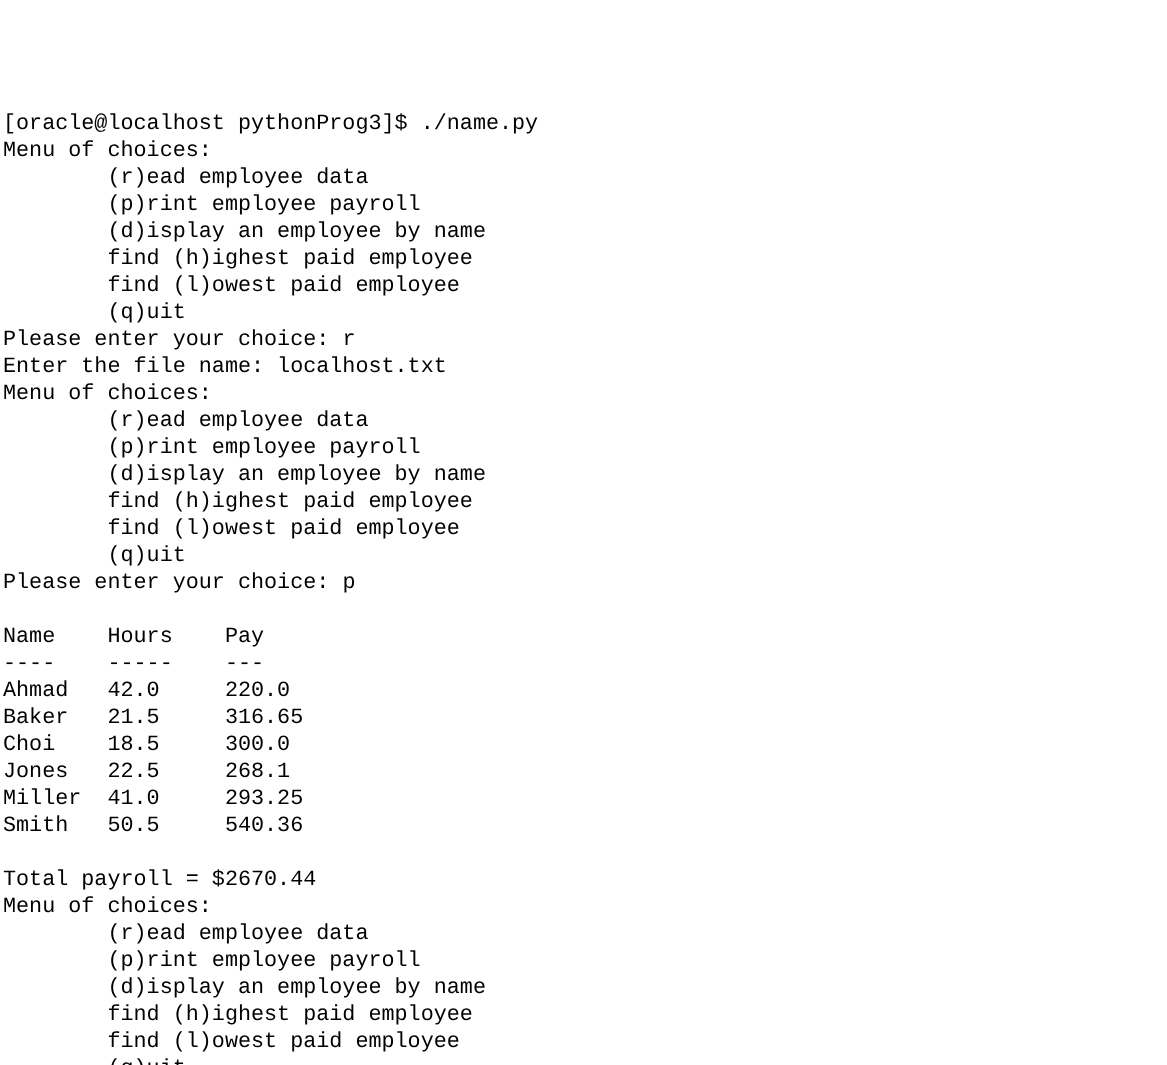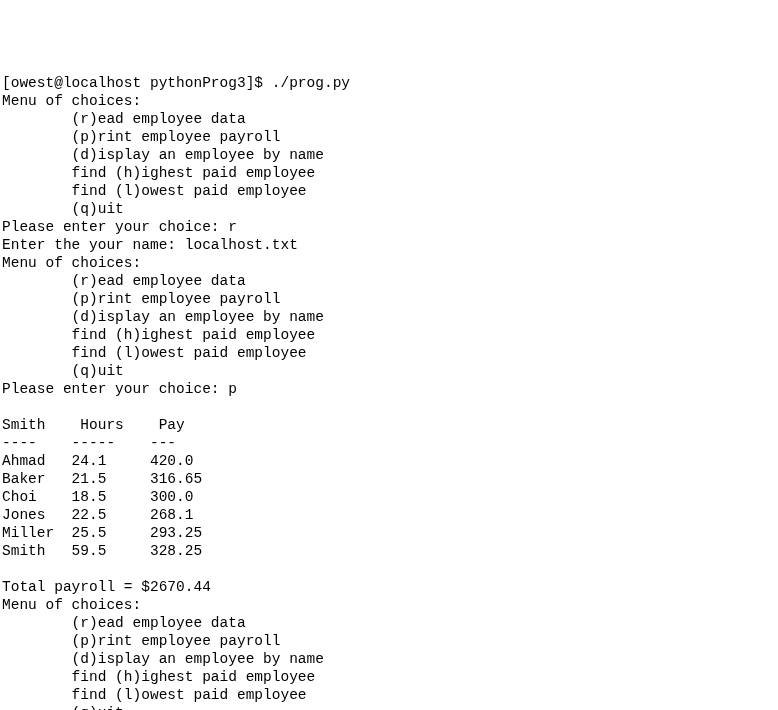--- a/index.html
+++ b/index.html
@@ -18,47 +18,47 @@
     }
     .terminal-output {
       white-space: pre;
     }
   </style>
 </head>
 <body>
 
 
 
-<div class="terminal-output"><span>[owest@localhost pythonProg3]$ ./prog.py</span>
+<div class="terminal-output"><span>[oracle@localhost pythonProg3]$ ./name.py</span>
 <span>Menu of choices:</span>
 <span>        (r)ead employee data</span>
 <span>        (p)rint employee payroll</span>
 <span>        (d)isplay an employee by name</span>
 <span>        find (h)ighest paid employee</span>
 <span>        find (l)owest paid employee</span>
 <span>        (q)uit</span>
 <span>Please enter your choice: </span><span>r</span>
-<span>Enter the your name: </span><span>localhost.txt</span>
+<span>Enter the file name: </span><span>localhost.txt</span>
 <span>Menu of choices:</span>
 <span>        (r)ead employee data</span>
 <span>        (p)rint employee payroll</span>
 <span>        (d)isplay an employee by name</span>
 <span>        find (h)ighest paid employee</span>
 <span>        find (l)owest paid employee</span>
 <span>        (q)uit</span>
 <span>Please enter your choice: </span><span>p</span>
 
-<span>Smith    Hours    Pay</span>
+<span>Name    Hours    Pay</span>
 <span>----    -----    ---</span>
-<span>Ahmad   24.1     420.0</span>
+<span>Ahmad   42.0     220.0</span>
 <span>Baker   21.5     316.65</span>
 <span>Choi    18.5     300.0</span>
 <span>Jones   22.5     268.1</span>
-<span>Miller  25.5     293.25</span>
-<span>Smith   59.5     328.25</span>
+<span>Miller  41.0     293.25</span>
+<span>Smith   50.5     540.36</span>
 
 <span>Total payroll = $2670.44</span>
 <span>Menu of choices:</span>
 <span>        (r)ead employee data</span>
 <span>        (p)rint employee payroll</span>
 <span>        (d)isplay an employee by name</span>
 <span>        find (h)ighest paid employee</span>
 <span>        find (l)owest paid employee</span>
 <span>        (q)uit</span>
 

